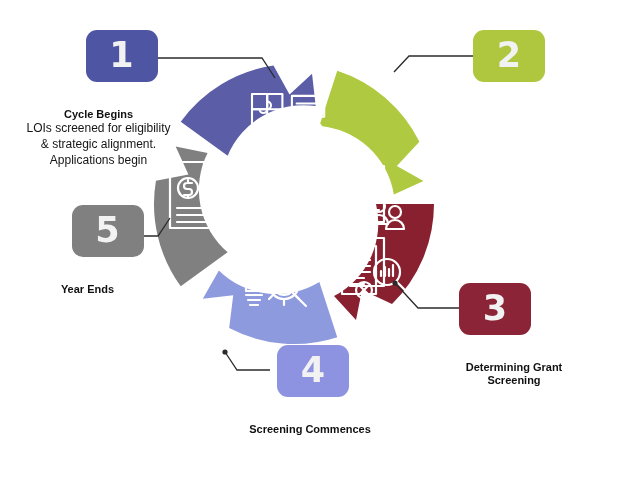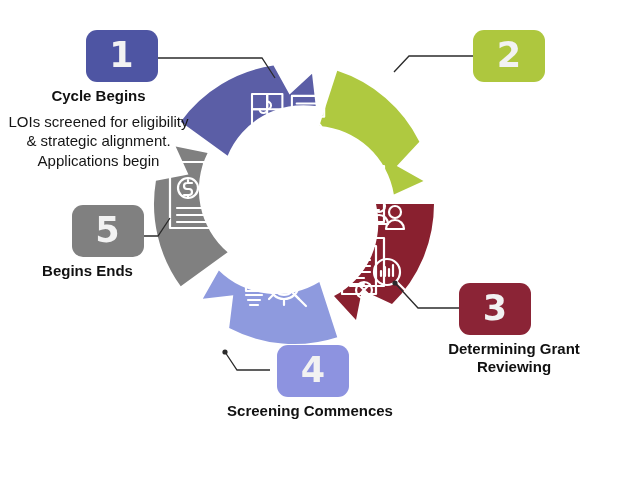--- a/index.html
+++ b/index.html
@@ -57,30 +57,29 @@
     font-family: "DejaVu Sans", sans-serif;
     line-height: 1;
     letter-spacing: 0;
     box-sizing: border-box;
     padding-bottom: 2px;
   }
   .badge-wrap {
     display: flex;
   }
   .title {
-    font-size: 15px;
+    font-size: 11px;
     font-weight: bold;
     line-height: 1.18;
-    margin-top: 5px;
+    margin-top: 26px;
     color: #111111;
   }
   .desc {
-    font-size: 15px;
+    font-size: 12px;
     line-height: 1.32;
-    margin-top: 7px;
     color: #151515;
   }
 
   
   #step1 { left: 6px;   top: 30px;  width: 185px; }
   #step1 .badge-wrap { justify-content: center; padding-left: 46px; }
   #step2 { left: 440px; top: 30px;  width: 178px; }
   #step2 .badge-wrap { justify-content: center; padding-right: 40px; }
   #step3 { left: 410px; top: 283px; width: 208px; }
   #step3 .badge-wrap { justify-content: center; padding-right: 38px; }
@@ -299,30 +298,30 @@
     <div class="badge-wrap">
       <div class="badge" style="background:#aec73e">2</div>
     </div>
   </div>
 
   <div class="step" id="step3">
     <div class="badge-wrap">
       <div class="badge" style="background:#8b2436">3</div>
     </div>
     <div class="title" style="white-space:pre-line">Determining Grant
-Reviewing</div>
+Screening</div>
   </div>
 
   <div class="step" id="step4">
     <div class="badge-wrap">
       <div class="badge" style="background:#8d93e0">4</div>
     </div>
     <div class="title">Screening Commences</div>
   </div>
 
   <div class="step" id="step5">
     <div class="badge-wrap">
       <div class="badge" style="background:#808080">5</div>
     </div>
-    <div class="title">Begins Ends</div>
+    <div class="title">Year Ends</div>
   </div>
 
 </div>
 
 </body></html>

